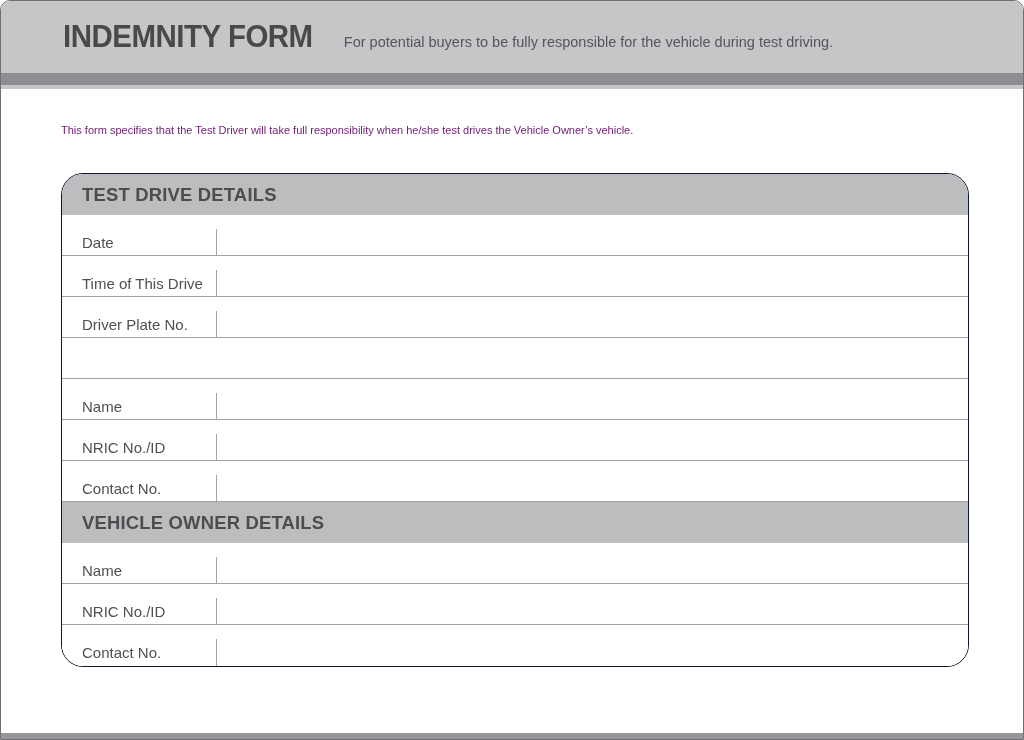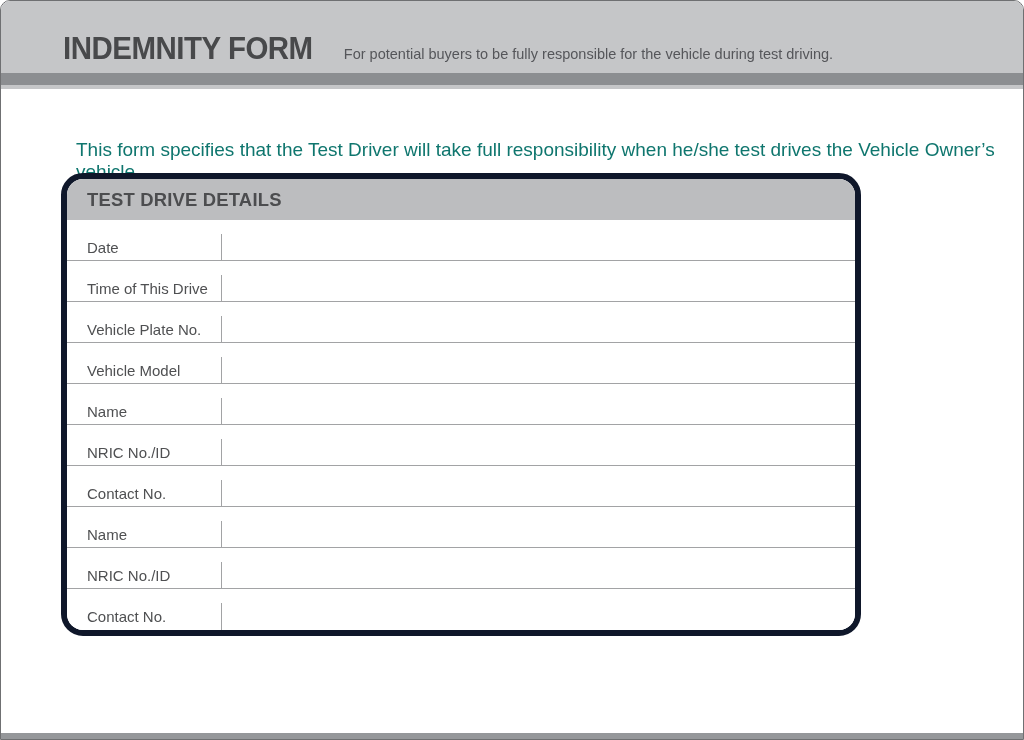--- a/index.html
+++ b/index.html
@@ -11,45 +11,45 @@
     background:#ffffff;
     border:1px solid #6f7072;
     border-radius:10px 10px 0 0;
     overflow:hidden;
   }
   
   .band{
     position:absolute;left:0;top:0;right:0;height:88px;
     background:#c5c6c8;
     display:flex;align-items:baseline;
-    padding:32px 0 0 62px;box-sizing:border-box;
+    padding:20px 0 0 62px;box-sizing:border-box;
   }
   .title{
     margin:0;
     font-size:31px;font-weight:bold;color:#48494b;
     letter-spacing:-0.5px;line-height:1;
     transform:scaleX(.95);transform-origin:left bottom;
   }
   .subtitle{
     margin:0 0 0 18px;
     font-size:14.5px;color:#55565a;line-height:1;
   }
   .divider-bar{
     position:absolute;left:0;top:72px;right:0;height:12px;
     background:#8c8e91;
   }
   .description{
-    position:absolute;left:60px;top:123px;margin:15px;
-    font-size:19px;color:#0f766e;
+    position:absolute;left:60px;top:123px;margin:0;
+    font-size:11px;color:#701a75;
   }
   
   .form-table{
-    position:absolute;left:60px;top:172px;width:800px;
+    position:absolute;left:60px;top:172px;width:908px;
     box-sizing:border-box;
-    border:6px solid #0f172a;
+    border:1px solid #0f172a;
     border-radius:22px;
     overflow:hidden;
     background:#ffffff;
   }
   .sec-header{
     height:41px;background:#bcbdbf;
     display:flex;align-items:center;
     padding-left:20px;box-sizing:border-box;
   }
   .sec-header span{
@@ -96,38 +96,40 @@
       </div>
       <div class="row">
         <div class="cell label">Date</div>
         <div class="cell value"></div>
       </div>
       <div class="row">
         <div class="cell label">Time of This Drive</div>
         <div class="cell value"></div>
       </div>
       <div class="row">
-        <div class="cell label">Vehicle Plate No.</div>
+        <div class="cell label">Driver Plate No.</div>
         <div class="cell value"></div>
       </div>
       <div class="row">
-        <div class="cell label">Vehicle Model</div>
         <div class="cell value"></div>
       </div>
       <div class="row">
         <div class="cell label">Name</div>
         <div class="cell value"></div>
       </div>
       <div class="row">
         <div class="cell label">NRIC No./ID</div>
         <div class="cell value"></div>
       </div>
       <div class="row">
         <div class="cell label">Contact No.</div>
         <div class="cell value"></div>
+      </div>
+      <div class="sec-header">
+        <span>VEHICLE OWNER DETAILS</span>
       </div>
       <div class="row">
         <div class="cell label">Name</div>
         <div class="cell value"></div>
       </div>
       <div class="row">
         <div class="cell label">NRIC No./ID</div>
         <div class="cell value"></div>
       </div>
       <div class="row">

